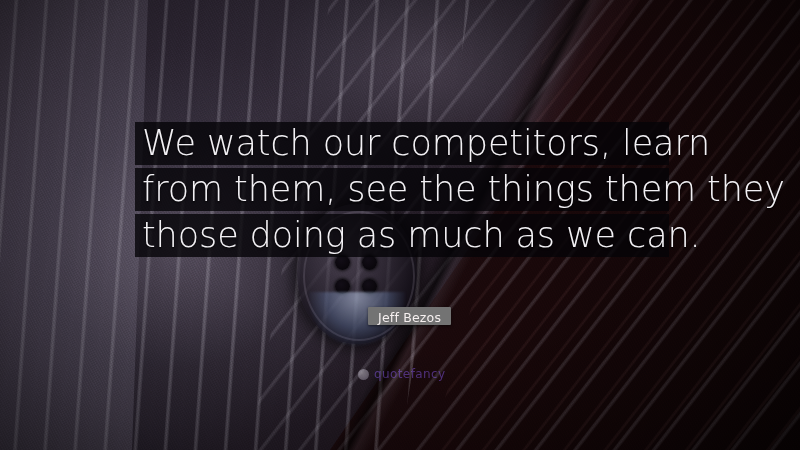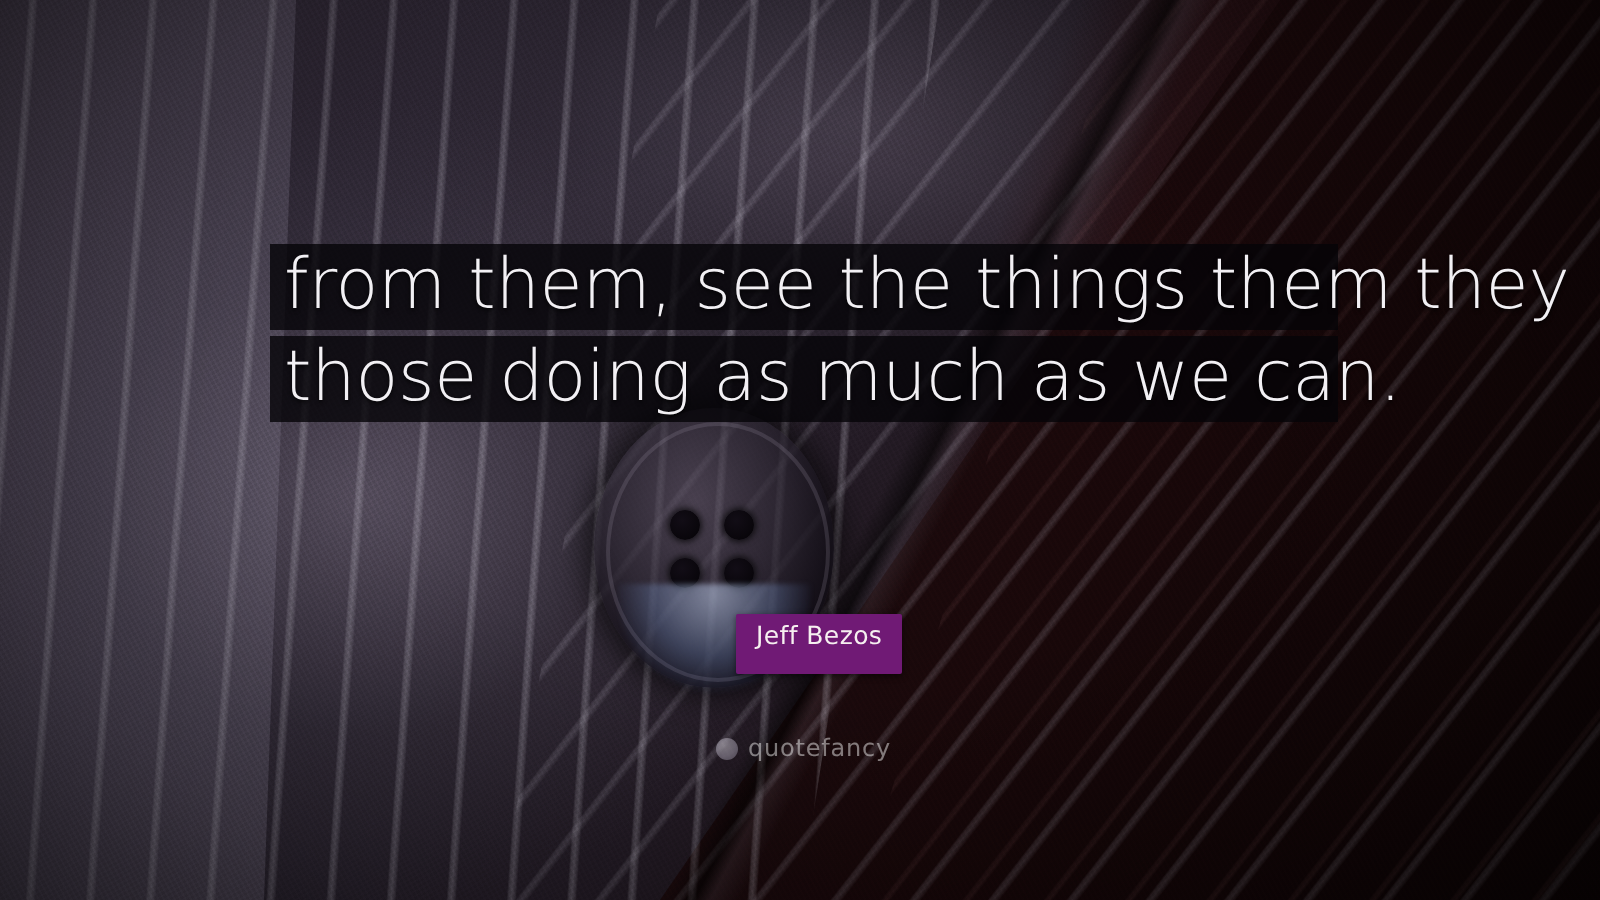--- a/index.html
+++ b/index.html
@@ -149,43 +149,43 @@
     letter-spacing: -0.1px;
     padding: 1px 7px 2px 7px;
     margin-bottom: 3px;
     white-space: nowrap;
     text-shadow: 0 1px 2px rgba(0,0,0,0.8);
   }
 
   
   .author-badge {
     position:absolute; left:368px; top:307px;
-    padding: 3px 10px 12px 10px;
-    background: #701a75;
+    padding: 3px 10px 0 10px;
+    background: #737373;
     color: #f6f0f0;
     font-size: 12.5px;
     line-height: 15px;
     letter-spacing: 0.2px;
     border-radius: 1px;
     box-shadow: 0 1px 3px rgba(0,0,0,0.55);
   }
 
   
   .watermark {
     position:absolute; left:358px; top:368px;
     display:flex; align-items:center; gap:5px;
     opacity: 0.46;
   }
   .wm-logo {
     width:11px; height:11px; border-radius:50%;
     background: radial-gradient(circle at 38% 34%, #e8e4ee 0%, #b9b3c4 55%, #7d7789 100%);
     flex: none;
   }
   .wm-text {
-    color:#ffffff;
+    color:#8b5cf6;
     font-size: 12px;
     line-height: 13px;
     letter-spacing: 0.4px;
   }
 </style>
 </head>
 <body>
 
 <div id="stage">
 
@@ -205,20 +205,21 @@
     <div class="btn-hole h1"></div>
     <div class="btn-hole h2"></div>
     <div class="btn-hole h3"></div>
     <div class="btn-hole h4"></div>
     <div class="btn-glow"></div>
   </div>
 
   <div class="bg-layer bg-vignette"></div>
 
   <div class="quote-block">
+    <span class="quote-line">We watch our competitors, learn</span>
     <span class="quote-line">from them, see the things them they</span>
     <span class="quote-line">those doing as much as we can.</span>
   </div>
 
   <div class="author-badge">Jeff Bezos</div>
 
   <div class="watermark">
     <span class="wm-logo"></span>
     <span class="wm-text">quotefancy</span>
   </div>

